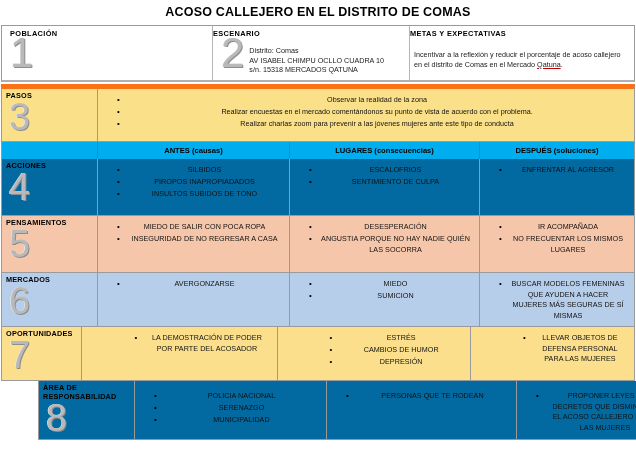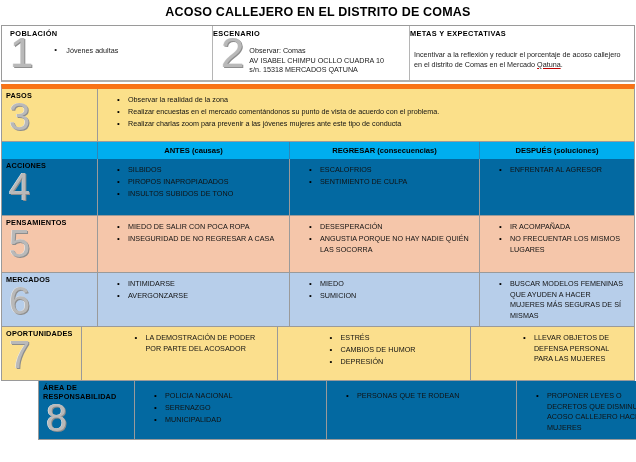--- a/index.html
+++ b/index.html
@@ -149,20 +149,21 @@
     padding-left: 26px;
     margin: 0;
   }
   ul.bullets li {
     position: relative;
     font-size: 7.2px;
     line-height: 10.5px;
     color: #111;
     margin-bottom: 1.5px;
     padding-right: 4px;
+    text-align: center;
   }
   ul.bullets li::before {
     content: "\2022";
     position: absolute;
     left: -11px;
     top: -0.5px;
     font-size: 8px;
     color: #000;
   }
   ul.bullets.caps li { letter-spacing: 0.05px; }
@@ -206,34 +207,29 @@
 <div class="page">
 
   <div class="title">ACOSO CALLEJERO EN EL DISTRITO DE COMAS</div>
 
   <div class="toprow">
 
     <div class="topcard c1">
       <div class="topcard-head">POBLACIÓN</div>
       <div class="topcard-body">
         <div class="bignum">1</div>
-        <div class="topcard-text">
-          <ul>
-            <li>Jóvenes adultas</li>
-          </ul>
-        </div>
       </div>
     </div>
 
     <div class="topcard c2">
       <div class="topcard-head">ESCENARIO</div>
       <div class="topcard-body">
         <div class="bignum">2</div>
         <div class="topcard-text addr-block">
-          <div class="addr-line">Observar: Comas</div>
+          <div class="addr-line">Distrito: Comas</div>
           <div class="addr-line">AV ISABEL CHIMPU OCLLO CUADRA 10</div>
           <div class="addr-line">s/n. 15318 MERCADOS QATUNA</div>
         </div>
       </div>
     </div>
 
     <div class="topcard c3">
       <div class="topcard-head">METAS Y EXPECTATIVAS</div>
       <div class="topcard-body">
         <div class="topcard-text goal-block">
@@ -255,21 +251,21 @@
         <li>Observar la realidad de la zona</li>
         <li>Realizar encuestas en el mercado comentándonos su punto de vista de acuerdo con el problema.</li>
         <li>Realizar charlas zoom para prevenir a las jóvenes mujeres ante este tipo de conducta</li>
       </ul>
     </div>
   </div>
 
   <div class="colhead">
     <div class="spacer"></div>
     <div class="ch col-a">ANTES (causas)</div>
-    <div class="ch col-b">REGRESAR (consecuencias)</div>
+    <div class="ch col-b">LUGARES (consecuencias)</div>
     <div class="ch col-c">DESPUÉS (soluciones)</div>
   </div>
 
   <div class="band bg-green" style="height:57px;">
     <div class="label-cell">
       <div class="label-text">ACCIONES</div>
       <div class="label-num">4</div>
     </div>
     <div class="content-cell col-a">
       <ul class="bullets caps">
@@ -316,21 +312,20 @@
     </div>
   </div>
 
   <div class="band bg-blue" style="height:54px;">
     <div class="label-cell">
       <div class="label-text">MERCADOS</div>
       <div class="label-num">6</div>
     </div>
     <div class="content-cell col-a">
       <ul class="bullets caps">
-        <li>INTIMIDARSE</li>
         <li>AVERGONZARSE</li>
       </ul>
     </div>
     <div class="content-cell col-b">
       <ul class="bullets caps">
         <li>MIEDO</li>
         <li>SUMICION</li>
       </ul>
     </div>
     <div class="content-cell col-c">

